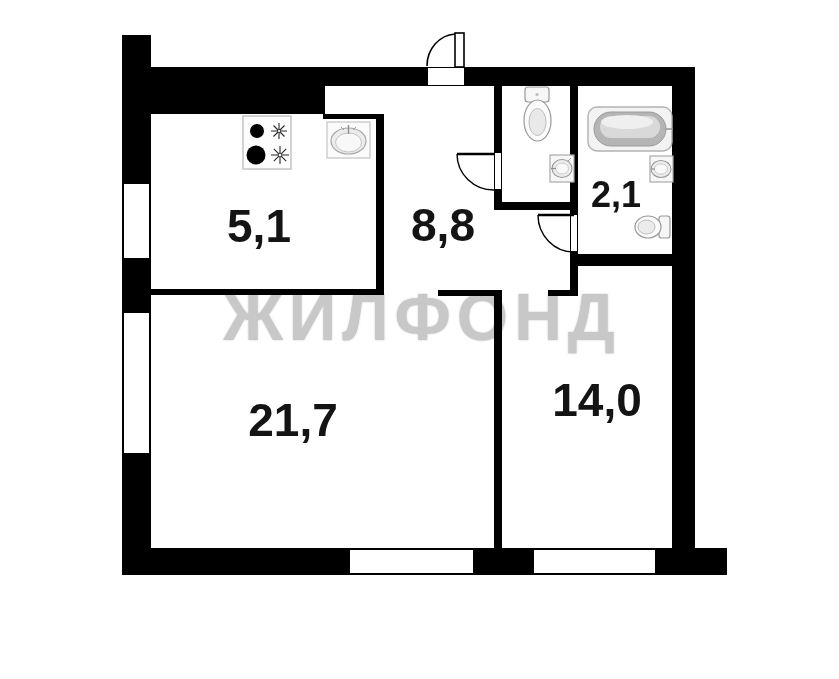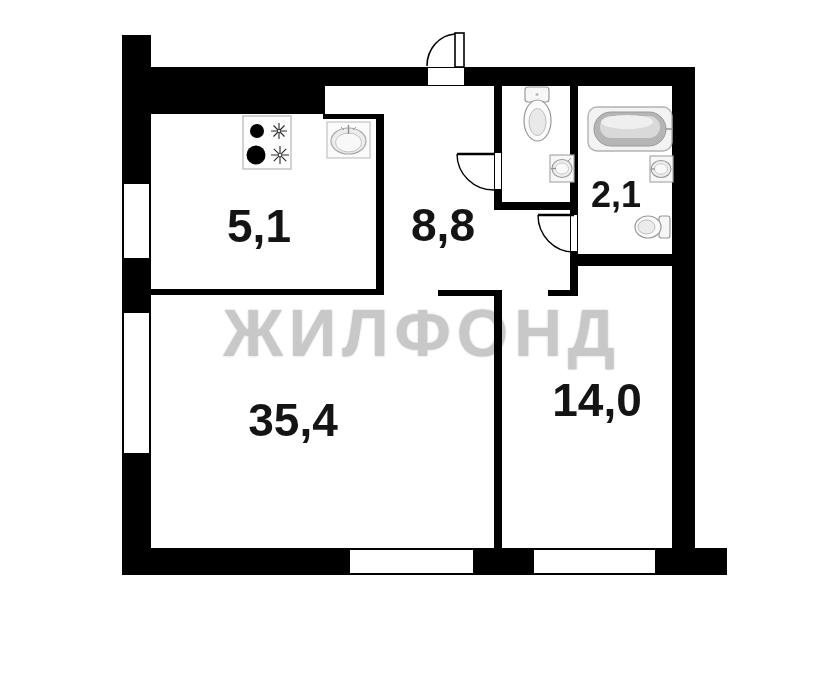--- a/index.html
+++ b/index.html
@@ -20,21 +20,21 @@
     letter-spacing:6px;transform:translate(-50%,-50%);white-space:nowrap;
     text-shadow:0 0 2px rgba(190,190,190,.9);
   }
   svg.overlay{position:absolute;left:0;top:0;z-index:4;}
 </style>
 </head>
 <body>
 
 <div class="canvas">
 
-  <div class="watermark" style="left:422px;top:333px;">ЖИЛФОНД</div>
+  <div class="watermark" style="left:422px;top:317px;">ЖИЛФОНД</div>
 
   <div class="wall" style="left:122px;top:35px;width:29px;height:147px;"></div>
   <div class="wall" style="left:122px;top:260px;width:29px;height:51px;"></div>
   <div class="wall" style="left:122px;top:455px;width:29px;height:120px;"></div>
 
   <div class="wall" style="left:122px;top:67px;width:203px;height:47px;"></div>
   <div class="wall" style="left:325px;top:67px;width:102px;height:19px;"></div>
   <div class="wall" style="left:465px;top:67px;width:227px;height:19px;"></div>
 
   <div class="wall" style="left:672px;top:67px;width:23px;height:481px;"></div>
@@ -138,16 +138,16 @@
     <g>
       <rect x="659" y="216" width="11" height="22" rx="2.5" fill="#f6f6f6" stroke="#999999" stroke-width="1.2"></rect>
       <ellipse cx="648" cy="227" rx="13" ry="11" fill="#fafafa" stroke="#999999" stroke-width="1.2"></ellipse>
       <ellipse cx="646.5" cy="227" rx="8.5" ry="7" fill="#ebebeb" stroke="#bdbdbd" stroke-width="1"></ellipse>
     </g>
   </svg>
 
   <div class="room-label" style="left:259px;top:226px;">5,1</div>
   <div class="room-label" style="left:431px;top:225px;margin-left:12px;">8,8</div>
   <div class="room-label small" style="left:616px;top:195px;">2,1</div>
-  <div class="room-label" style="left:293px;top:420px;">35,4</div>
+  <div class="room-label" style="left:293px;top:420px;">21,7</div>
   <div class="room-label" style="left:597px;top:400px;">14,0</div>
 
 </div>
 
 </body></html>

